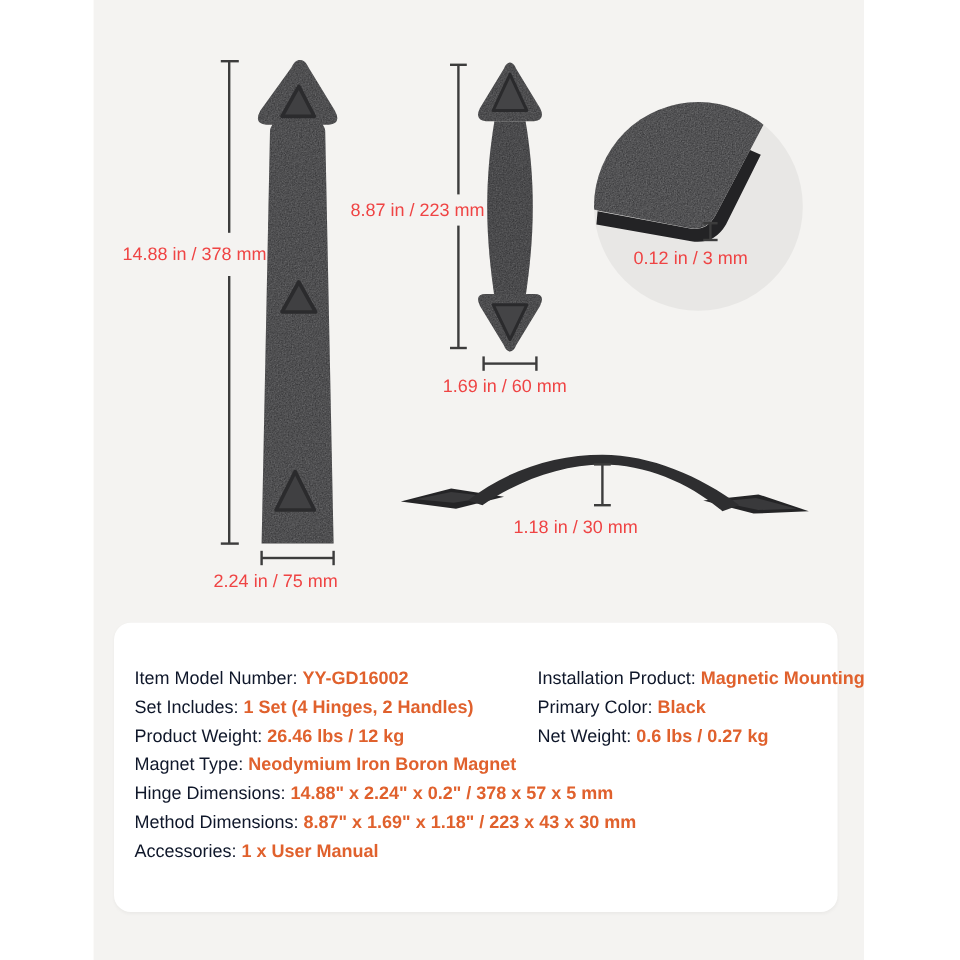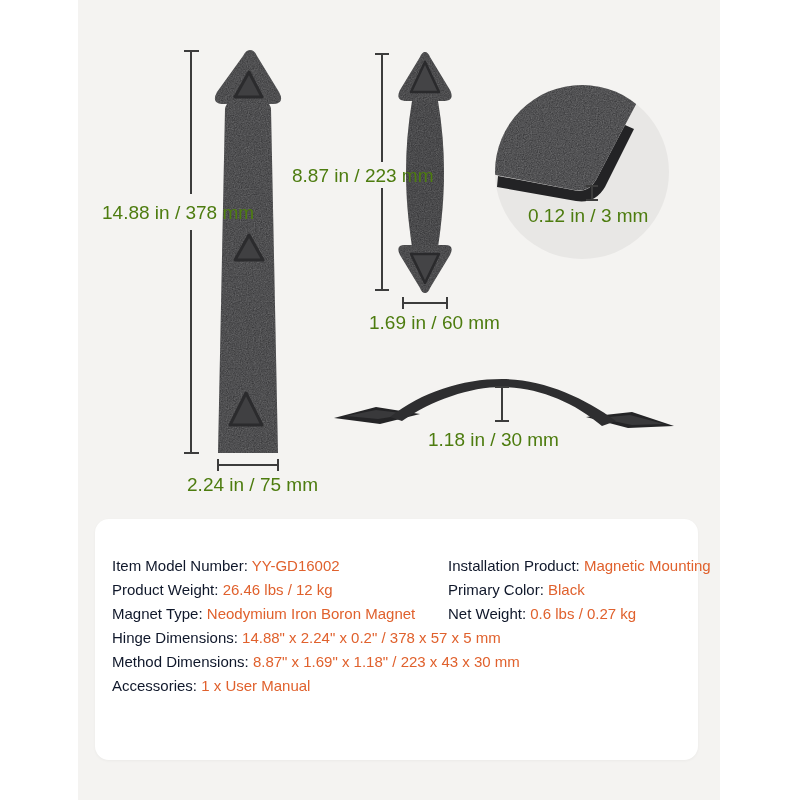--- a/index.html
+++ b/index.html
@@ -5,38 +5,38 @@
   html,body{margin:0;padding:0;}
   .page{position:relative;width:800px;height:800px;background:#ffffff;overflow:hidden;
         font-family:"Liberation Sans",sans-serif;}
   .canvas{position:absolute;left:78px;top:0;width:642px;height:800px;background:#f4f3f1;}
 
   
   .dim-v{position:absolute;width:2px;background:#3c3c3c;}
   .dim-h{position:absolute;height:2px;background:#3c3c3c;}
   .cap-h{position:absolute;width:15px;height:2px;background:#3c3c3c;}
   .cap-v{position:absolute;width:2px;height:12px;background:#3c3c3c;}
-  .dim-label{position:absolute;font-size:19px;line-height:20px;color:#4d7c0f;
-             text-align:right;white-space:nowrap;}
+  .dim-label{position:absolute;font-size:15px;line-height:20px;color:#ef4444;
+             text-align:left;white-space:nowrap;}
 
   .illus{position:absolute;}
 
   
   .inset{position:absolute;left:495px;top:85px;width:174px;height:174px;border-radius:50%;
          background:#e8e7e5;overflow:hidden;}
 
   
   .card{position:absolute;left:95px;top:519px;width:603px;height:241px;background:#ffffff;
         border-radius:14px;box-shadow:0 1px 3px rgba(0,0,0,0.04);}
   .spec-col{position:absolute;top:35px;display:flex;flex-direction:column;}
   .spec-col-left{left:17px;}
   .spec-col-right{left:353px;}
   .spec-row{font-size:15px;line-height:24px;white-space:nowrap;}
   .spec-label{color:#0f172a;}
-  .spec-value{color:#e0612d;font-weight:400;}
+  .spec-value{color:#e0612d;font-weight:700;}
 </style>
 </head>
 <body>
 
 <div class="page">
   <div class="canvas"></div>
 
   <svg width="0" height="0" style="position:absolute">
     <defs>
       <filter id="speckle" x="-5%" y="-5%" width="110%" height="110%">
@@ -132,20 +132,21 @@
   <div class="cap-h" style="left:586px;top:185px;width:12px"></div>
   <div class="dim-v" style="left:591px;top:186px;height:14px"></div>
   <div class="cap-h" style="left:586px;top:199px;width:12px"></div>
   <div class="dim-label" style="left:528px;top:206px;width:120px">0.12 in / 3 mm</div>
 
   <div class="card">
     <div class="spec-col spec-col-left">
 
         <div class="spec-row"><span class="spec-label">Item Model Number: </span><span class="spec-value">YY-GD16002</span></div>
 
+        <div class="spec-row"><span class="spec-label">Set Includes: </span><span class="spec-value">1 Set (4 Hinges, 2 Handles)</span></div>
 
         <div class="spec-row"><span class="spec-label">Product Weight: </span><span class="spec-value">26.46 lbs / 12 kg</span></div>
 
         <div class="spec-row"><span class="spec-label">Magnet Type: </span><span class="spec-value">Neodymium Iron Boron Magnet</span></div>
 
         <div class="spec-row"><span class="spec-label">Hinge Dimensions: </span><span class="spec-value">14.88" x 2.24" x 0.2" / 378 x 57 x 5 mm</span></div>
 
         <div class="spec-row"><span class="spec-label">Method Dimensions: </span><span class="spec-value">8.87" x 1.69" x 1.18" / 223 x 43 x 30 mm</span></div>
 
         <div class="spec-row"><span class="spec-label">Accessories: </span><span class="spec-value">1 x User Manual</span></div>

